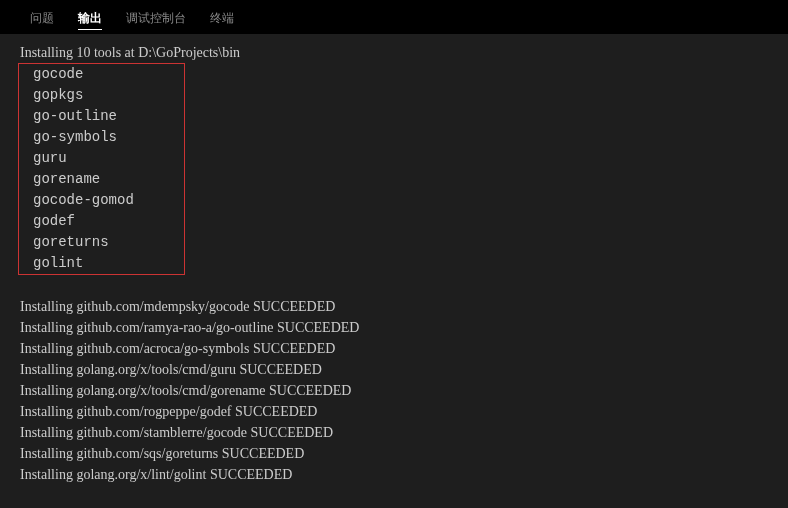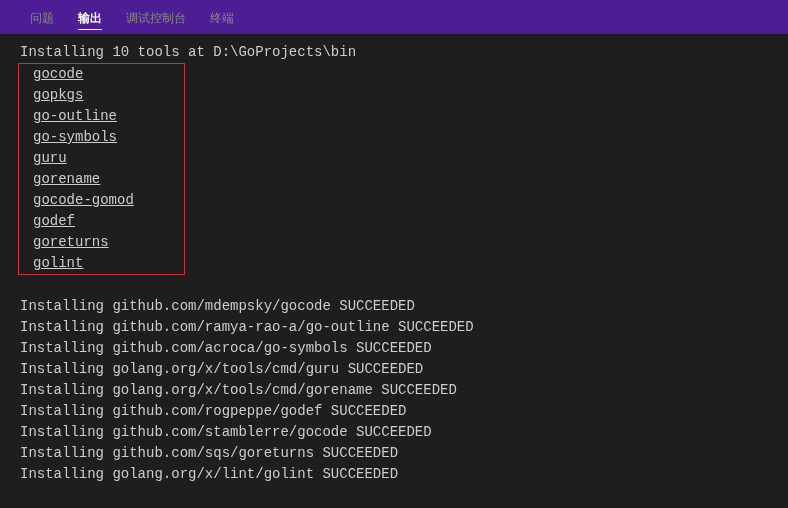--- a/index.html
+++ b/index.html
@@ -14,21 +14,21 @@
       font-size: 14px;
       width: 788px;
       height: 508px;
       overflow: hidden;
     }
     .tabs {
       display: flex;
       padding: 8px 0 4px 0;
       gap: 24px;
       padding-left: 30px;
-      background: #4c1d95;
+      background: #000000;
       text-align: right;
     }
     .tab {
       color: #888888;
       font-family: 'Microsoft YaHei', sans-serif;
       font-size: 12px;
       cursor: pointer;
       padding: 2px 0;
     }
     .tab.active {
@@ -36,27 +36,27 @@
       font-weight: bold;
       border-bottom: 1px solid #ffffff;
     }
     .output {
       padding: 8px 20px;
       line-height: 1.5;
     }
     .line {
       white-space: pre;
       color: #cccccc;
+      font-family: Liberation Serif, serif;
     }
     .highlighted-box {
       border: 1px solid #cc3333;
       display: inline-block;
       padding: 0 50px 0 0;
       margin-left: -2px;
-      text-decoration: underline;
     }
     .tool-item {
       padding-left: 14px;
       white-space: pre;
       color: #cccccc;
     }
     .blank-line {
       height: 21px;
     }
   </style>

